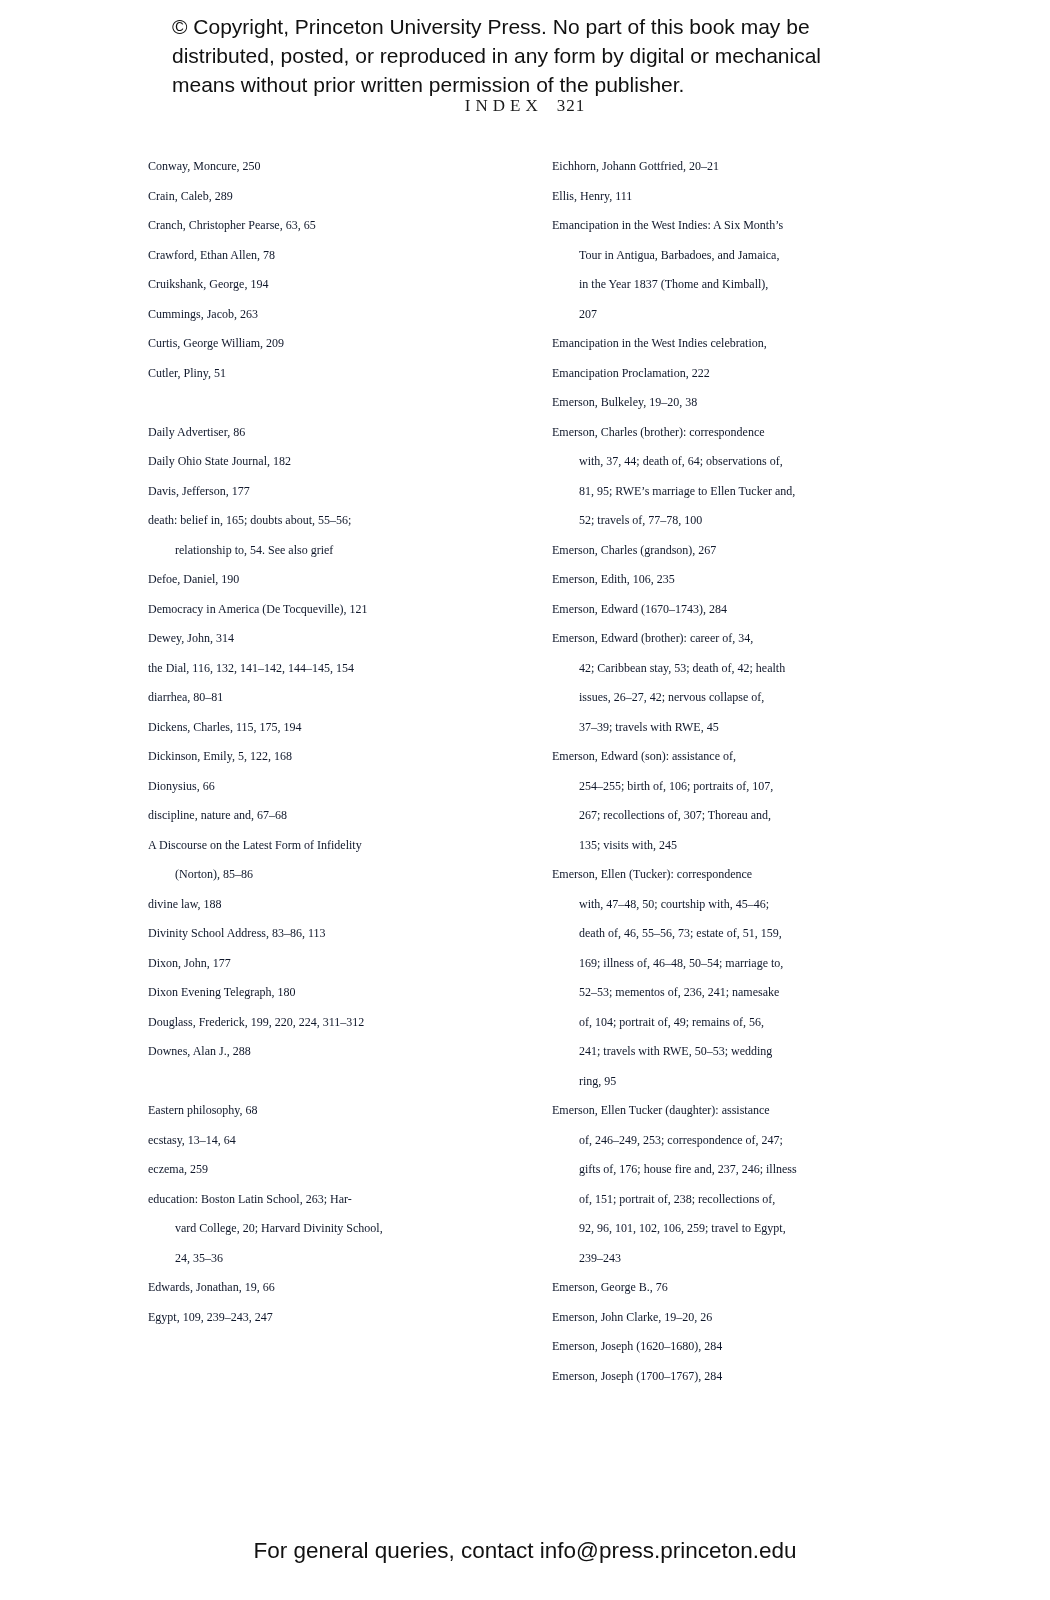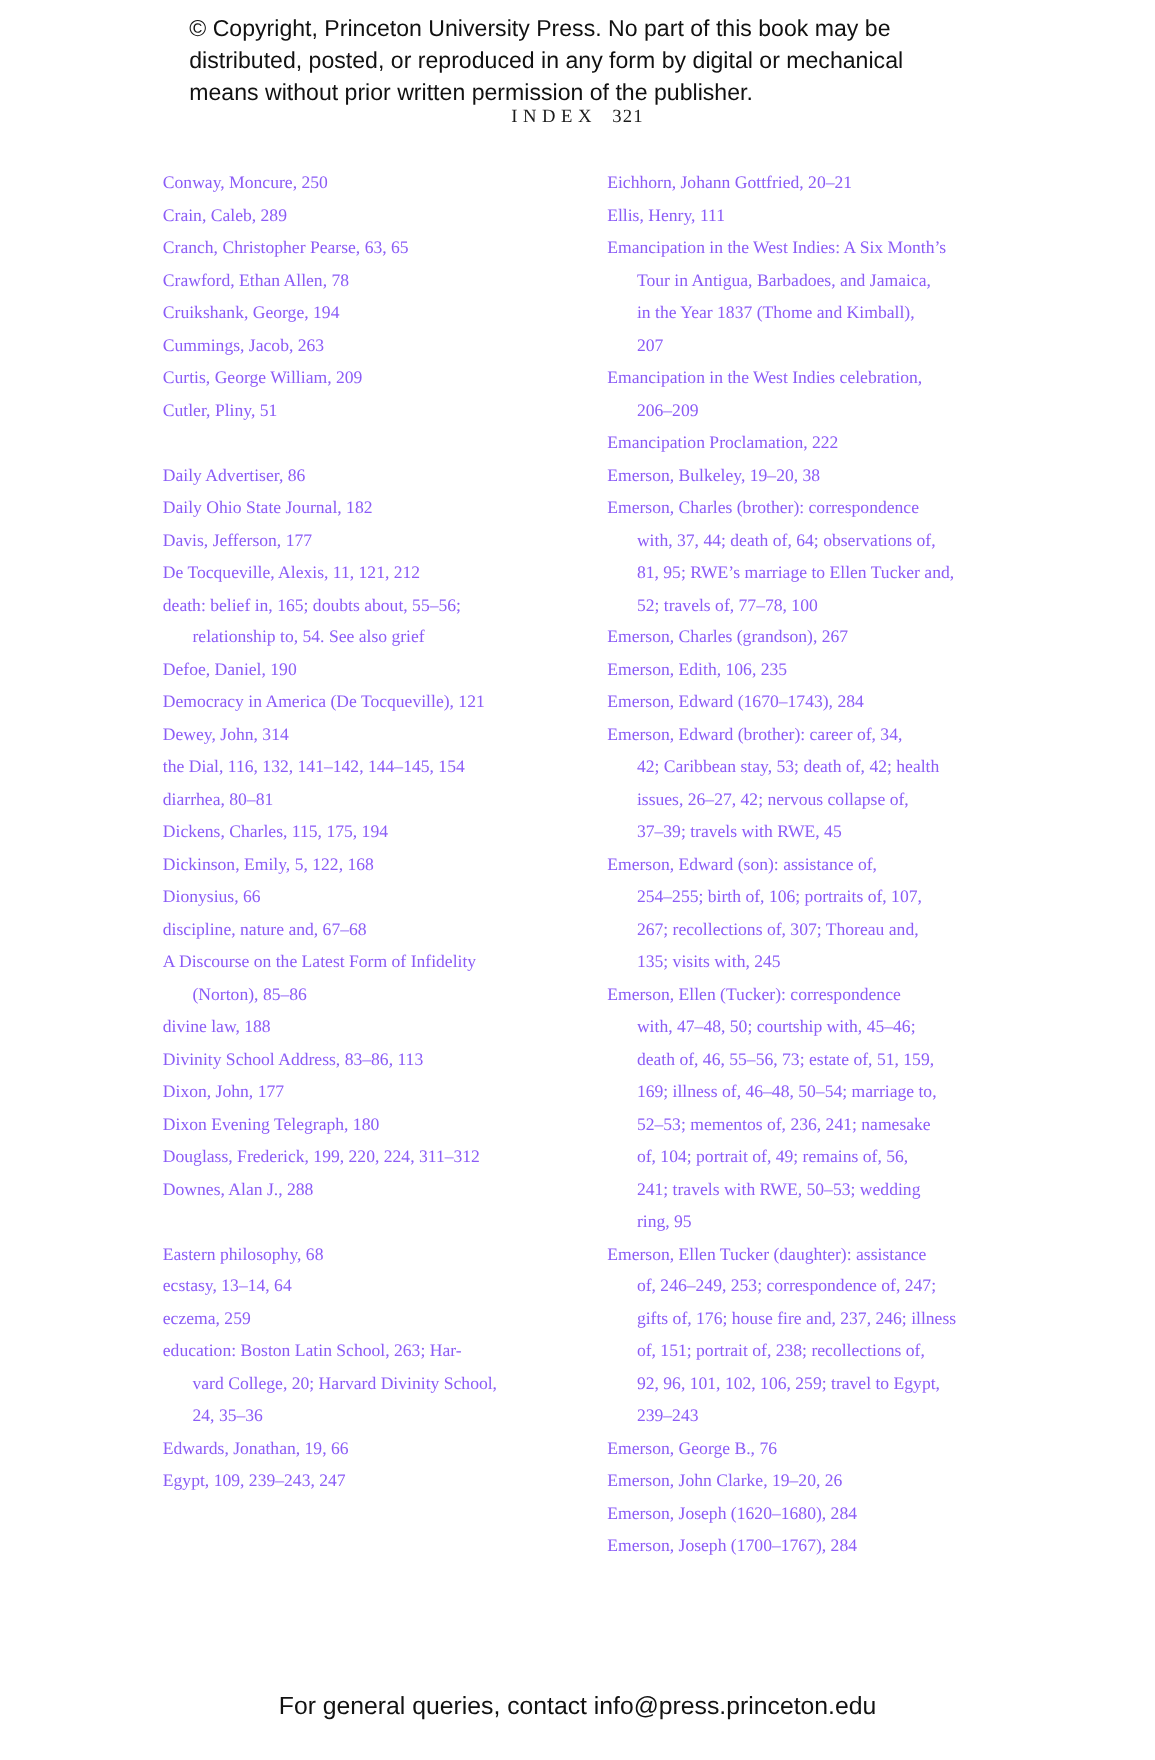--- a/index.html
+++ b/index.html
@@ -37,23 +37,23 @@
     letter-spacing: 5px;
   }
   .page-head .pgnum {
     margin-left: 14px;
     letter-spacing: 1px;
   }
   .col {
     position: absolute;
     top: 152px;
     font-family: "Liberation Serif", serif;
-    font-size: 16px;
+    font-size: 12px;
     line-height: 29.5px;
-    color: #8b5cf6;
+    color: #0f172a;
     white-space: nowrap;
   }
   .col.left  { left: 148px; width: 398px; }
   .col.right { left: 552px; width: 404px; }
   .line { height: 29.5px; }
   .line.indent { padding-left: 27px; }
   .gap { height: 29.5px; }
   .it { }
   .footer {
     position: absolute;
@@ -85,21 +85,20 @@
     <div class="line"><span>Cranch, Christopher Pearse, 63, 65</span></div>
     <div class="line"><span>Crawford, Ethan Allen, 78</span></div>
     <div class="line"><span>Cruikshank, George, 194</span></div>
     <div class="line"><span>Cummings, Jacob, 263</span></div>
     <div class="line"><span>Curtis, George William, 209</span></div>
     <div class="line"><span>Cutler, Pliny, 51</span></div>
     <div class="gap"></div>
     <div class="line"><span class="it">Daily Advertiser</span><span>, 86</span></div>
     <div class="line"><span class="it">Daily Ohio State Journal</span><span>, 182</span></div>
     <div class="line"><span>Davis, Jefferson, 177</span></div>
-    <div class="line"><span>De Tocqueville, Alexis, 11, 121, 212</span></div>
     <div class="line"><span>death: belief in, 165; doubts about, 55–56;</span></div>
     <div class="line indent"><span>relationship to, 54. </span><span class="it">See also</span><span> grief</span></div>
     <div class="line"><span>Defoe, Daniel, 190</span></div>
     <div class="line"><span class="it">Democracy in America</span><span> (De Tocqueville), 121</span></div>
     <div class="line"><span>Dewey, John, 314</span></div>
     <div class="line"><span>the </span><span class="it">Dial</span><span>, 116, 132, 141–142, 144–145, 154</span></div>
     <div class="line"><span>diarrhea, 80–81</span></div>
     <div class="line"><span>Dickens, Charles, 115, 175, 194</span></div>
     <div class="line"><span>Dickinson, Emily, 5, 122, 168</span></div>
     <div class="line"><span>Dionysius, 66</span></div>
@@ -123,21 +122,20 @@
     <div class="line"><span>Egypt, 109, 239–243, 247</span></div>
   </div>
 <div class="col right" id="col-right">
     <div class="line"><span>Eichhorn, Johann Gottfried, 20–21</span></div>
     <div class="line"><span>Ellis, Henry, 111</span></div>
     <div class="line"><span class="it">Emancipation in the West Indies: A Six Month’s</span></div>
     <div class="line indent"><span class="it">Tour in Antigua, Barbadoes, and Jamaica,</span></div>
     <div class="line indent"><span class="it">in the Year 1837</span><span> (Thome and Kimball),</span></div>
     <div class="line indent"><span>207</span></div>
     <div class="line"><span>Emancipation in the West Indies celebration,</span></div>
-    <div class="line indent"><span>206–209</span></div>
     <div class="line"><span>Emancipation Proclamation, 222</span></div>
     <div class="line"><span>Emerson, Bulkeley, 19–20, 38</span></div>
     <div class="line"><span>Emerson, Charles (brother): correspondence</span></div>
     <div class="line indent"><span>with, 37, 44; death of, 64; observations of,</span></div>
     <div class="line indent"><span>81, 95; RWE’s marriage to Ellen Tucker and,</span></div>
     <div class="line indent"><span>52; travels of, 77–78, 100</span></div>
     <div class="line"><span>Emerson, Charles (grandson), 267</span></div>
     <div class="line"><span>Emerson, Edith, 106, 235</span></div>
     <div class="line"><span>Emerson, Edward (1670–1743), 284</span></div>
     <div class="line"><span>Emerson, Edward (brother): career of, 34,</span></div>

